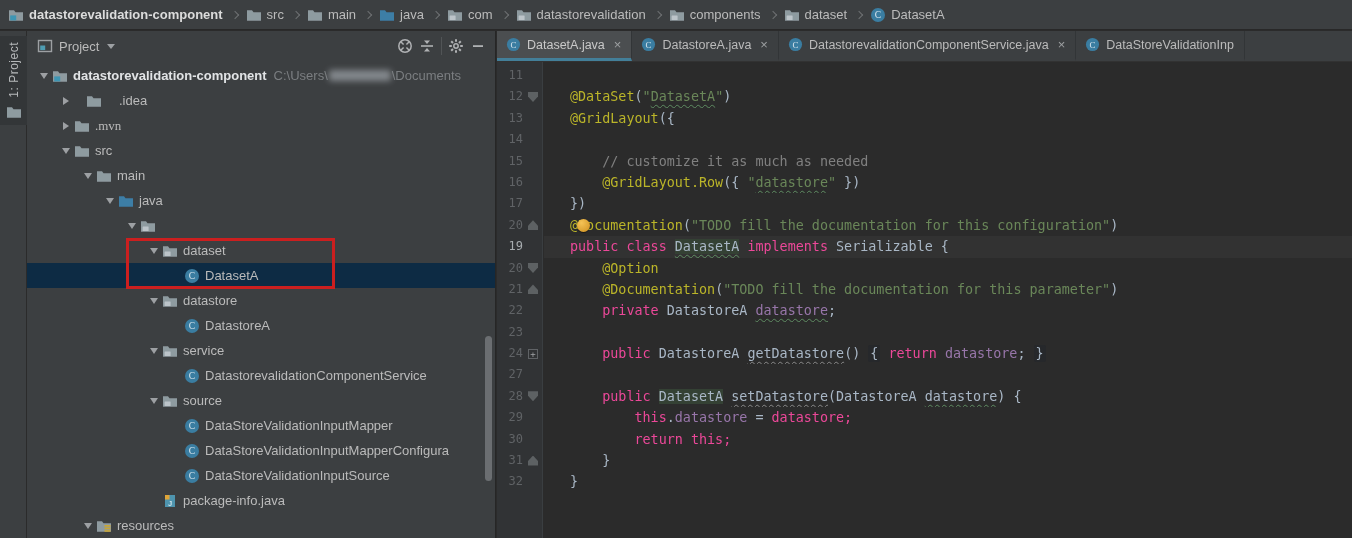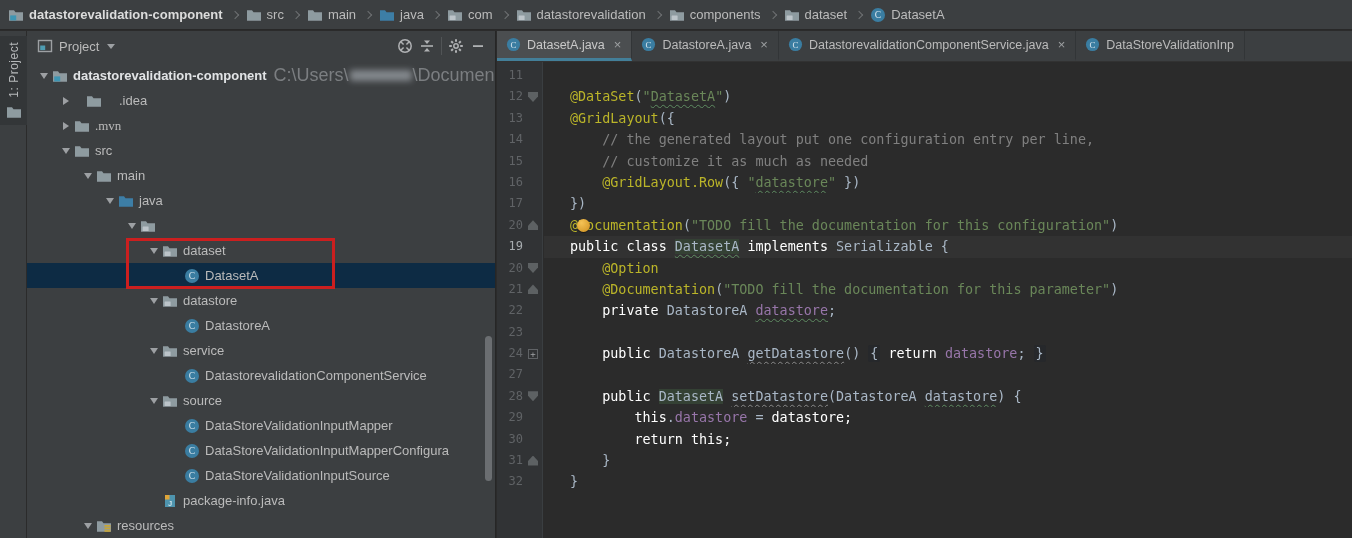--- a/index.html
+++ b/index.html
@@ -61,21 +61,21 @@
   .arrow-exp {
     width:0; height:0; border-left:4.5px solid transparent; border-right:4.5px solid transparent;
     border-top:6px solid #9da0a3;
   }
   .arrow-col {
     width:0; height:0; border-top:4.5px solid transparent; border-bottom:4.5px solid transparent;
     border-left:6px solid #9da0a3;
   }
   .tree-label { margin-left:5px; color:#bbbbbb; }
   .tree-row.bold .tree-label { font-weight:bold; color:#e2e4e6; }
-  .tree-path { margin-left:7px; color:#7b7e81; font-size:18px; display:flex; align-items:center; }
+  .tree-path { margin-left:7px; color:#7b7e81; font-size:13px; display:flex; align-items:center; }
   .redacted {
     display:inline-block; width:62px; height:11px; background:#90959a;
     filter:blur(3px); border-radius:2px; margin:0 1px; opacity:.85;
   }
   #proj-scrollthumb {
     position:absolute; right:3px; top:305px; width:7px; height:145px;
     background:rgba(164,168,172,0.45); border-radius:4px;
   }
   
   #red-box {
@@ -120,21 +120,21 @@
     font:9px/8px "DejaVu Sans Mono", monospace; text-align:center;
   }
   .fold-plus::before { content:"+"; }
   .src {
     flex:1; font-family:"DejaVu Sans Mono", monospace; font-size:13.4px;
     line-height:21.4px; white-space:pre; padding-left:26px; position:relative;
     color:#a9b7c6; overflow:hidden;
   }
   .src.cur { background:#323232; }
   .seg-def { color:#a9b7c6; }
-  .seg-kw  { color:#ffffff; }
+  .seg-kw  { color:#ec4899; }
   .seg-ann { color:#bbb529; }
   .seg-str { color:#6a8759; }
   .seg-cmt { color:#808080; }
   .seg-fld { color:#9876aa; }
   .mod-wavy-green { text-decoration:underline wavy #5f8c62 1px; text-underline-offset:3px; }
   .mod-wavy-gray  { text-decoration:underline wavy #8a8a8a 1px; text-underline-offset:3px; }
   .mod-hl  { background:#344134; }
   .mod-box { background:#26282b; border-radius:2px; padding:1px 2px; }
   #bulb {
     position:absolute; left:33px; top:4px; width:13px; height:13px; border-radius:50%;
@@ -500,21 +500,21 @@
             <span class="src"><span class="seg-ann">@DataSet</span><span class="seg-def">(</span><span class="seg-str">"</span><span class="seg-str mod-wavy-green">DatasetA</span><span class="seg-str">"</span><span class="seg-def">)</span></span>
           </div>
           <div class="code-row">
             <span class="ln">13</span>
             <span class="fold"></span>
             <span class="src"><span class="seg-ann">@GridLayout</span><span class="seg-def">({</span></span>
           </div>
           <div class="code-row">
             <span class="ln">14</span>
             <span class="fold"></span>
-            <span class="src"><span class="seg-def">    </span><span class="seg-cmt">// the generated layout put one configuration entry per line,</span></span>
+            <span class="src"><span class="seg-def">    </span></span>
           </div>
           <div class="code-row">
             <span class="ln">15</span>
             <span class="fold"></span>
             <span class="src"><span class="seg-def">    </span><span class="seg-cmt">// customize it as much as needed</span></span>
           </div>
           <div class="code-row">
             <span class="ln">16</span>
             <span class="fold"></span>
             <span class="src"><span class="seg-def">    </span><span class="seg-ann">@GridLayout.Row</span><span class="seg-def">({ </span><span class="seg-str">"</span><span class="seg-str mod-wavy-green">datastore</span><span class="seg-str">"</span><span class="seg-def"> })</span></span>

